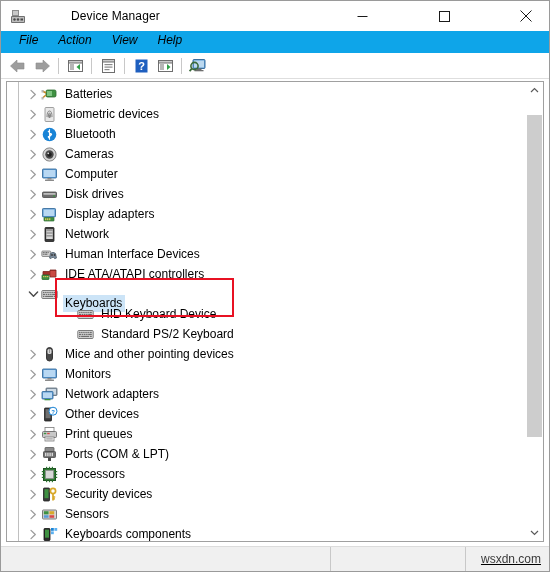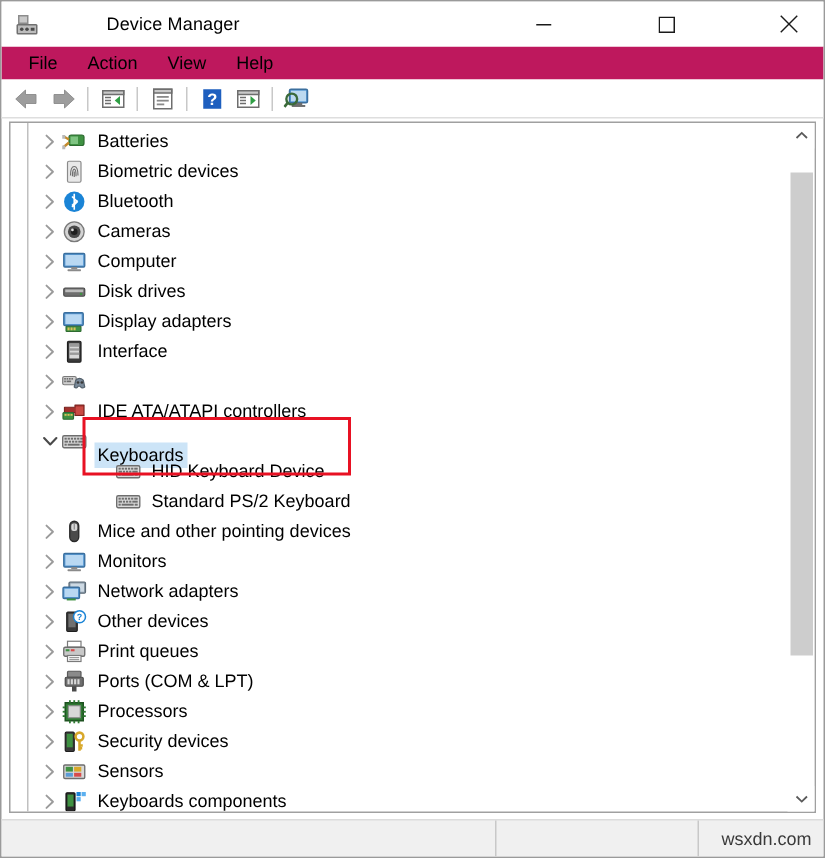--- a/index.html
+++ b/index.html
@@ -53,25 +53,25 @@
     display: flex;
     align-items: center;
     justify-content: center;
     flex: 0 0 auto;
   }
   .wbtn svg { display: block; }
 
   
   #menubar {
     height: 22px;
-    background: #be185d;
-    display: flex;
-    align-items: center;
+    background: #0ea5e9;
+    display: flex;
     padding-left: 8px;
     box-sizing: border-box;
+    font-style: italic;
   }
   .menu-item {
     font-size: 12px;
     color: #000000;
     padding: 2px 10px 3px 10px;
     white-space: nowrap;
   }
 
   
   #toolbar {
@@ -222,20 +222,21 @@
     background: #f0f0f0;
     border-top: 1px solid #dcdcdc;
     display: flex;
     align-items: center;
   }
   .sb-cell {
     height: 24px;
     box-sizing: border-box;
     display: flex;
     align-items: center;
+    text-decoration: underline;
   }
   #sb-main { flex: 0 0 330px; border-right: 1px solid #c8c8c8; }
   #sb-mid  { flex: 0 0 135px; border-right: 1px solid #c8c8c8; }
   #sb-end  { flex: 1 1 auto; justify-content: flex-end; padding-right: 8px; }
   #watermark {
     font-size: 12px;
     color: #3a3a3a;
   }
 </style>
 </head>
@@ -482,21 +483,21 @@
             </span>
             <span class="node-icon">
               <svg width="17" height="17" viewBox="0 0 17 17">
                 <rect x="4" y="1.5" width="9" height="14" rx="0.8" fill="#3a3a3a" stroke="#1e1e1e" stroke-width="0.8"></rect>
                 <rect x="5.2" y="3" width="6.6" height="10" fill="#d8d8d8"></rect>
                 <rect x="5.2" y="3" width="6.6" height="2.2" fill="#9a9a9a"></rect>
                 <rect x="5.2" y="6.2" width="6.6" height="1.6" fill="#9a9a9a"></rect>
                 <rect x="5.2" y="9" width="6.6" height="1.6" fill="#9a9a9a"></rect>
               </svg>
             </span>
-            <span class="node-label">Interface</span>
+            <span class="node-label">Network</span>
           </div>
           <div class="node level1">
             <span class="twisty">
               <svg width="9" height="11" viewBox="0 0 9 11">
                 <path d="M2 1.4 L6.3 5.5 L2 9.6" fill="none" stroke="#9b9b9b" stroke-width="1.3" stroke-linecap="round" stroke-linejoin="round"></path>
               </svg>
             </span>
             <span class="node-icon">
               <svg width="17" height="17" viewBox="0 0 17 17">
                 <rect x="0.8" y="5" width="9" height="5.5" rx="1" fill="#cfcfcf" stroke="#7a7a7a" stroke-width="0.8"></rect>
@@ -504,20 +505,21 @@
                 <rect x="3.4" y="6" width="1.1" height="1.1" fill="#6e6e6e"></rect>
                 <rect x="5" y="6" width="1.1" height="1.1" fill="#6e6e6e"></rect>
                 <rect x="6.6" y="6" width="1.1" height="1.1" fill="#6e6e6e"></rect>
                 <rect x="1.8" y="7.7" width="1.1" height="1.1" fill="#6e6e6e"></rect>
                 <rect x="3.4" y="7.7" width="3" height="1.1" fill="#6e6e6e"></rect>
                 <path d="M9.5 7.5 Q12 5 14.5 7.5 L15.5 12 Q13.5 13.5 12.5 11.5 L11 11.5 Q10 13.5 8.5 12 Z" fill="#7a8a9a" stroke="#56636e" stroke-width="0.8" stroke-linejoin="round"></path>
                 <circle cx="11" cy="9" r="0.9" fill="#3a3a3a"></circle>
                 <circle cx="13.6" cy="9" r="0.9" fill="#3a3a3a"></circle>
               </svg>
             </span>
+            <span class="node-label">Human Interface Devices</span>
           </div>
           <div class="node level1">
             <span class="twisty">
               <svg width="9" height="11" viewBox="0 0 9 11">
                 <path d="M2 1.4 L6.3 5.5 L2 9.6" fill="none" stroke="#9b9b9b" stroke-width="1.3" stroke-linecap="round" stroke-linejoin="round"></path>
               </svg>
             </span>
             <span class="node-icon">
               <svg width="17" height="17" viewBox="0 0 17 17">
                 <path d="M2 9 L2 5.5 L9 5.5 L9 4 L15 4 L15 11 L9 11 L9 9 Z" fill="#a3312c" stroke="#7a2420" stroke-width="0.8" stroke-linejoin="round"></path>

